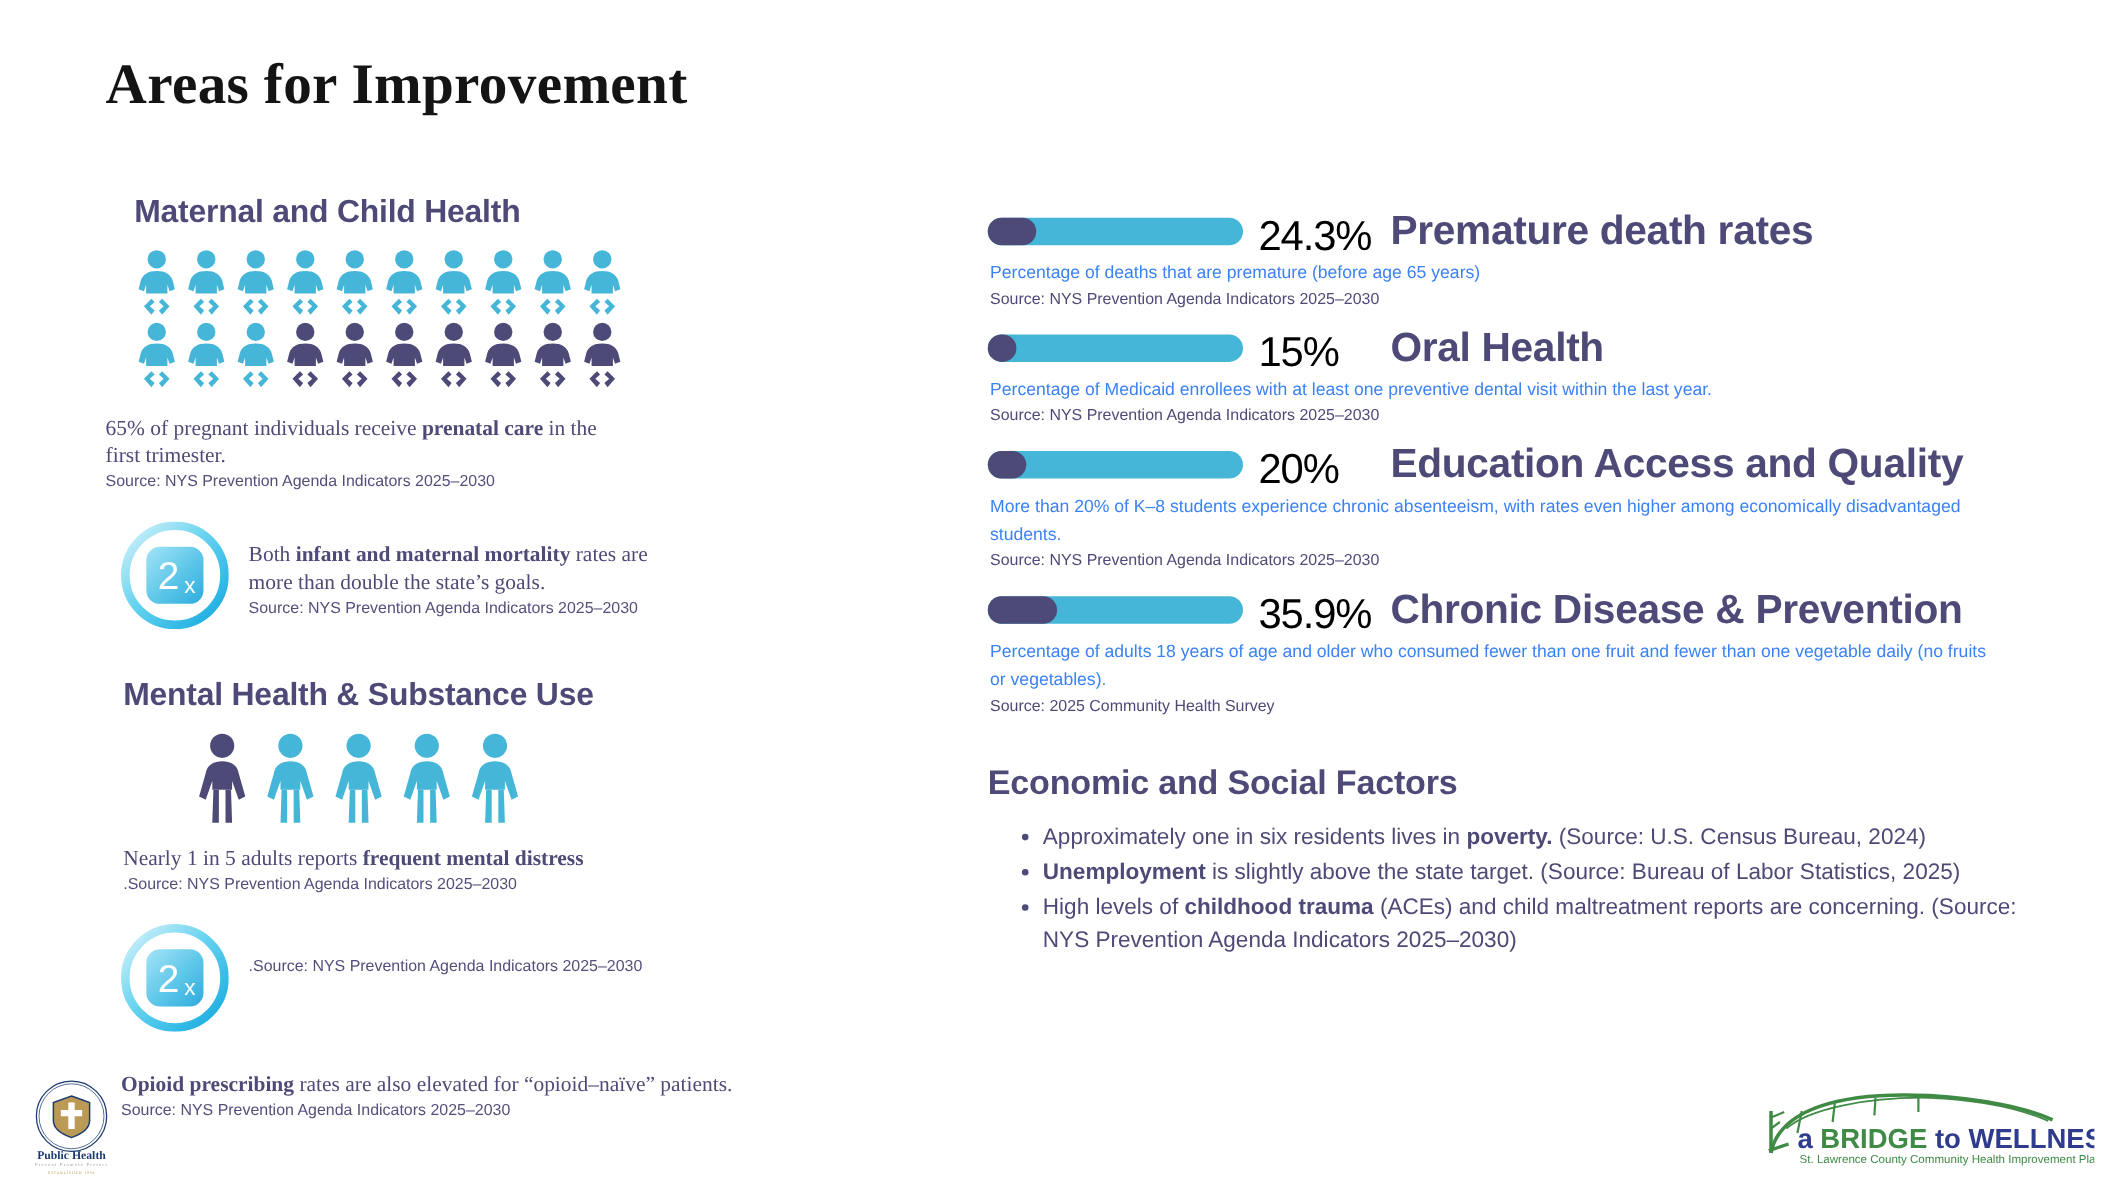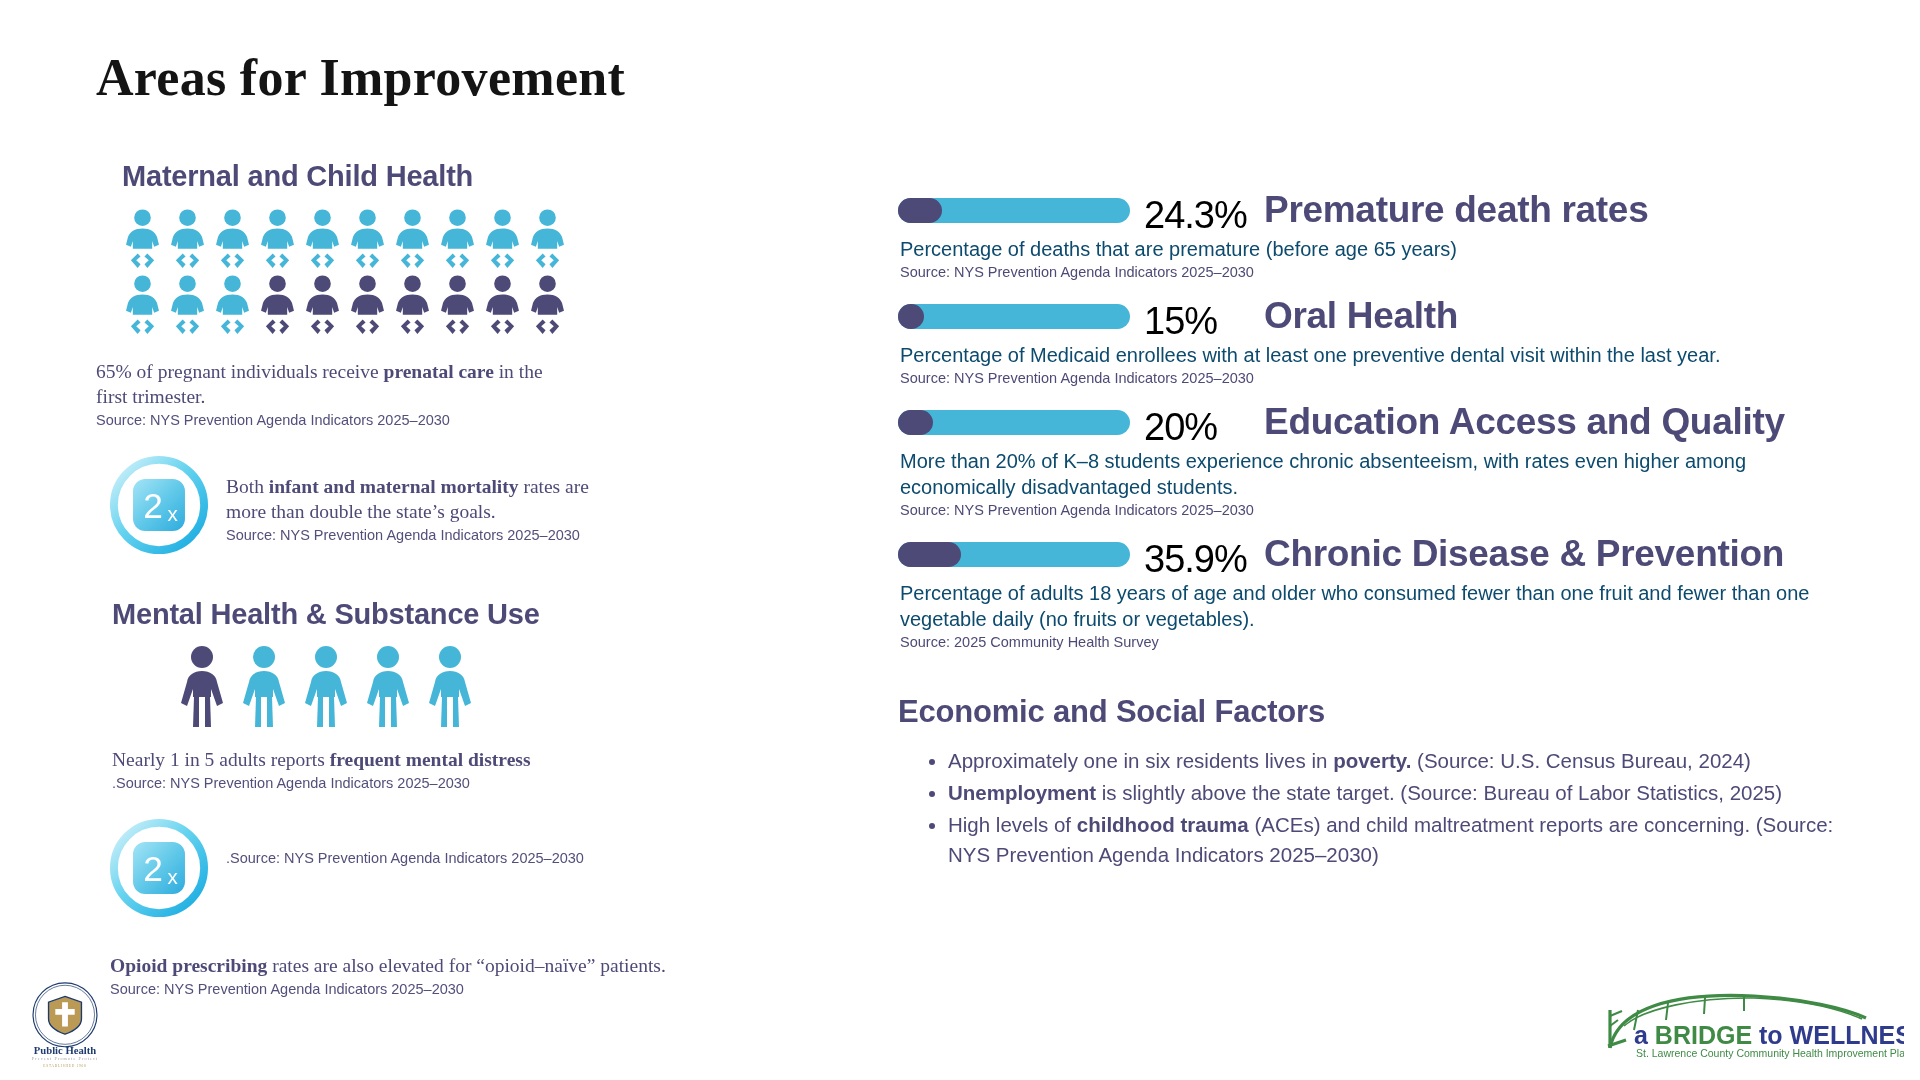--- a/index.html
+++ b/index.html
@@ -20,21 +20,21 @@
     letter-spacing:.3px;
   }
 
   
   #left-column{position:absolute;left:96px;top:160px;width:700px;}
   #right-column{position:absolute;left:898px;top:190px;width:960px;}
 
   
   .section-heading{
     color:#4e4a77;font-weight:bold;font-size:29px;
-    letter-spacing:-.2px;margin:0;
+    letter-spacing:-.2px;margin:17px;
   }
   #mch-heading{margin-left:26px;}
   #mhsu-heading{margin-left:16px;}
 
   
   .pictogram{display:flex;flex-direction:column;gap:4px;}
   .picto-row{display:flex;gap:4px;}
   .picto-cell{width:41px;height:62px;}
   .adults-row{display:flex;gap:6px;margin-left:78px;margin-top:14px;}
   .adult-cell{width:56px;height:84px;}
@@ -67,21 +67,21 @@
   .metric-value{
     font-family:"Liberation Sans Narrow","Liberation Sans",sans-serif;
     font-size:38px;color:#000000;font-weight:400;
     letter-spacing:-1px;min-width:106px;margin-top:10px;
   }
   .metric-label{
     color:#4e4a77;font-weight:bold;font-size:37px;letter-spacing:-.3px;
     white-space:nowrap;
   }
   .metric-desc{
-    color:#0c4a6e;font-size:20px;line-height:26px;margin:6px 0 0 2px;
+    color:#3b82f6;font-size:16px;line-height:26px;margin:6px 0 0 2px;
     max-width:920px;
   }
   .metric-src{
     color:#4e4a77;font-size:14.5px;line-height:19px;margin:1px 0 0 2px;
   }
 
   
   #economic-heading{
     color:#4e4a77;font-weight:bold;font-size:31px;margin:0 0 14px 0;
   }

